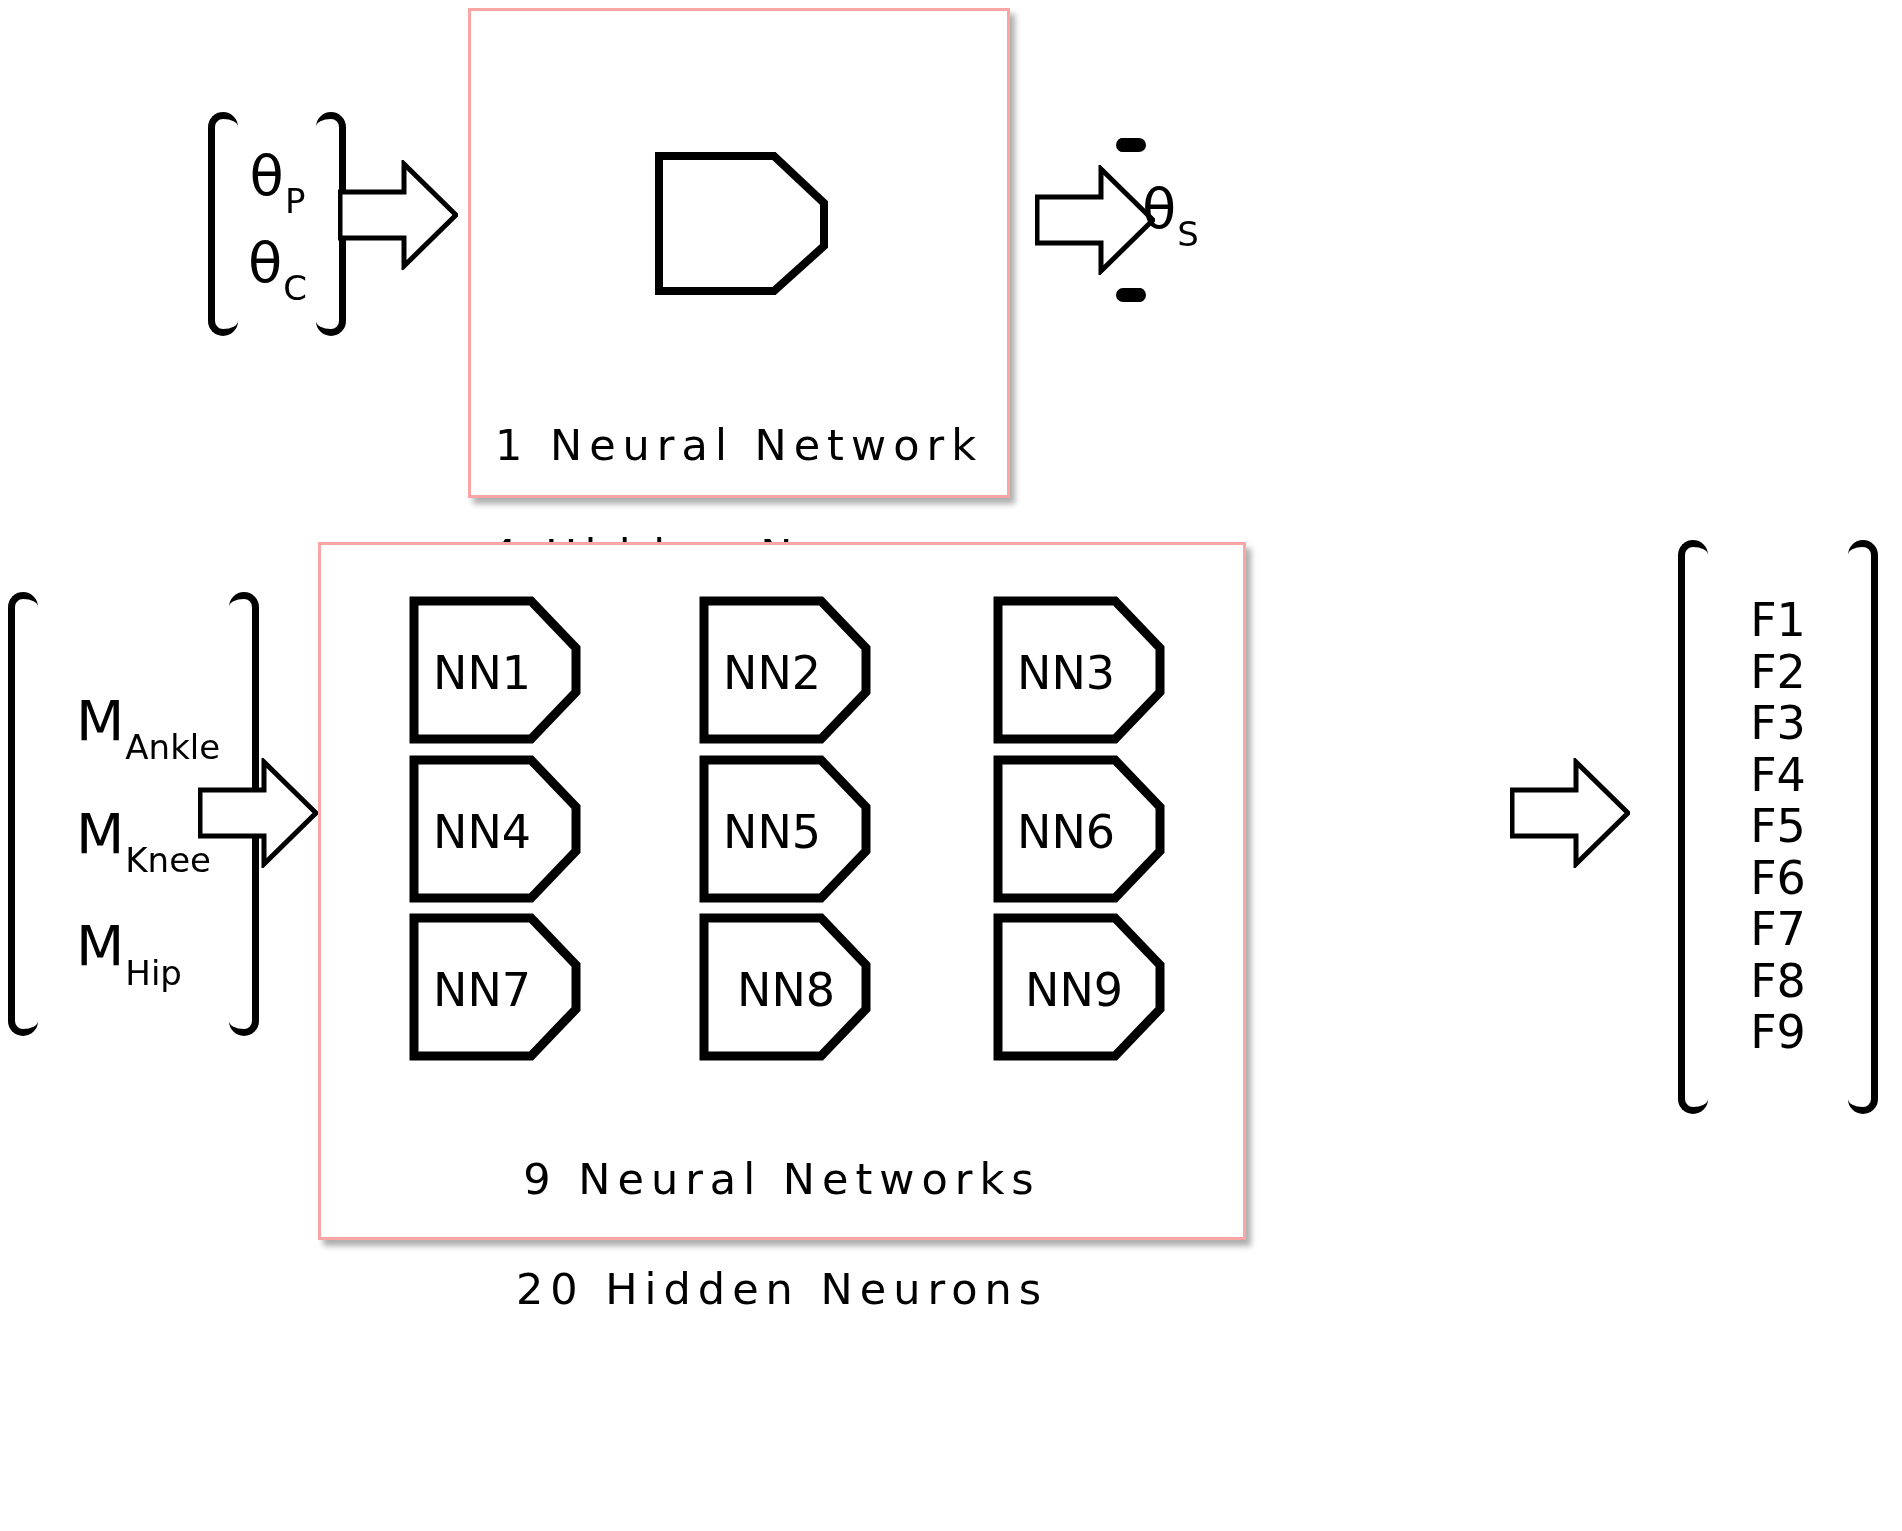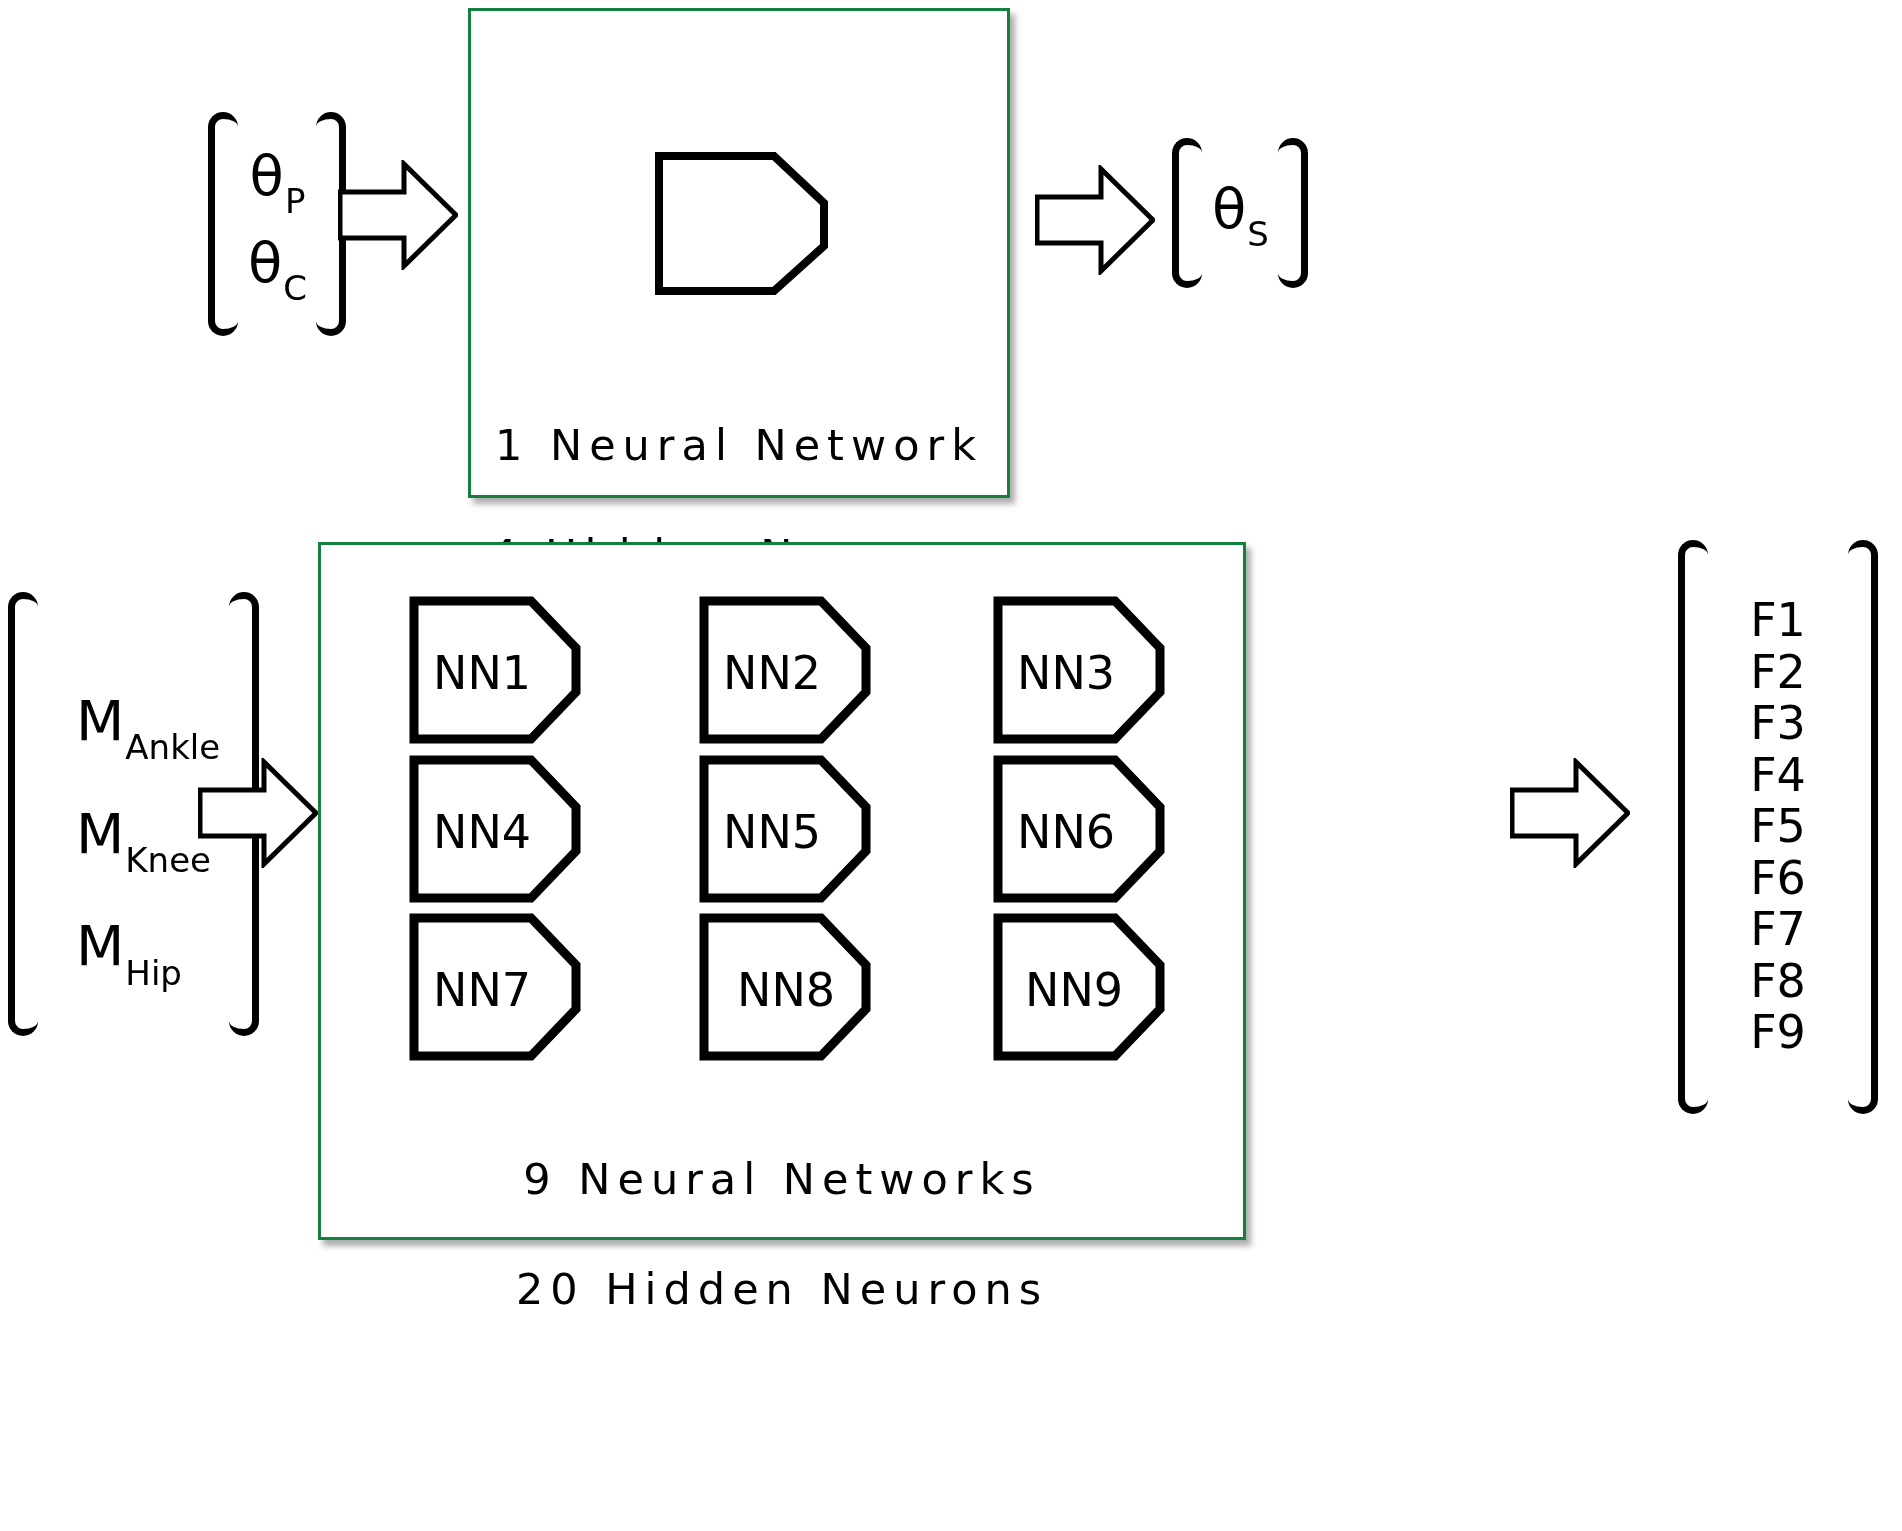--- a/index.html
+++ b/index.html
@@ -80,21 +80,21 @@
   .f-term { font-size: 46px; line-height: 1.12; }
 
   
   .arrow { position: absolute; }
   .arrow svg { display: block; }
 
   
   .model-box {
     position: absolute;
     background: #ffffff;
-    border: 3px solid #15803d;
+    border: 3px solid #fca5a5;
     box-sizing: border-box;
     box-shadow: 5px 6px 6px rgba(0,0,0,0.32);
   }
 
   .box-caption {
     position: absolute;
     left: 0; right: 0;
     text-align: center;
     font-size: 43px;
     letter-spacing: 7px;
@@ -152,21 +152,21 @@
       <span>4 Hidden Neurons</span>
     </div>
   </div>
 
   <div class="arrow" style="left:1035px; top:165px;">
     <svg width="120" height="110" viewBox="0 0 120 110">
       <polygon points="2,32 66,32 66,4 118,55 66,106 66,78 2,78" fill="#ffffff" stroke="#000000" stroke-width="5" stroke-linejoin="miter"></polygon>
     </svg>
   </div>
 
-  <div class="vec" style="left:1172px; top:138px; width:108px; height:150px;">
+  <div class="vec" style="left:1116px; top:138px; width:108px; height:150px;flex-direction:column;">
     <div class="brk left"></div>
     <div class="vec-body">
       <div class="vec-row theta-term">
         <span>θ</span><span class="sub">S</span>
       </div>
     </div>
     <div class="brk right"></div>
   </div>
 
   <div class="vec" style="left:8px; top:592px; width:196px; height:444px;">

